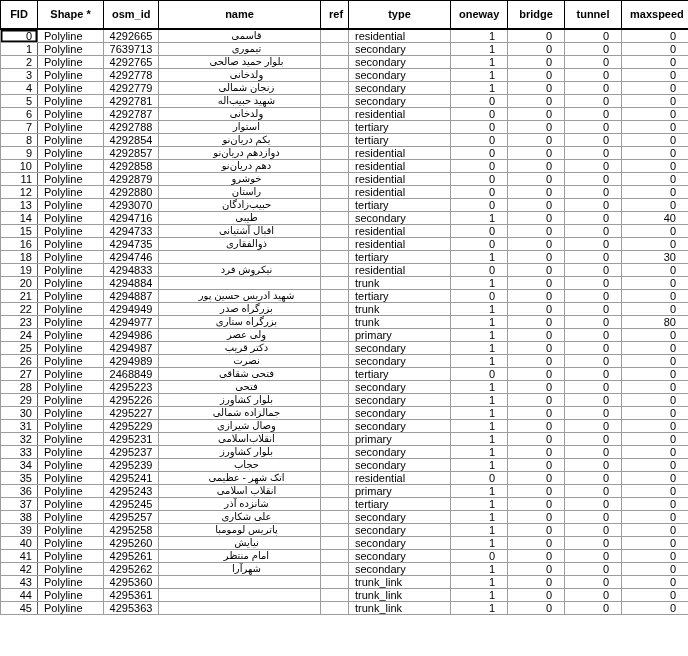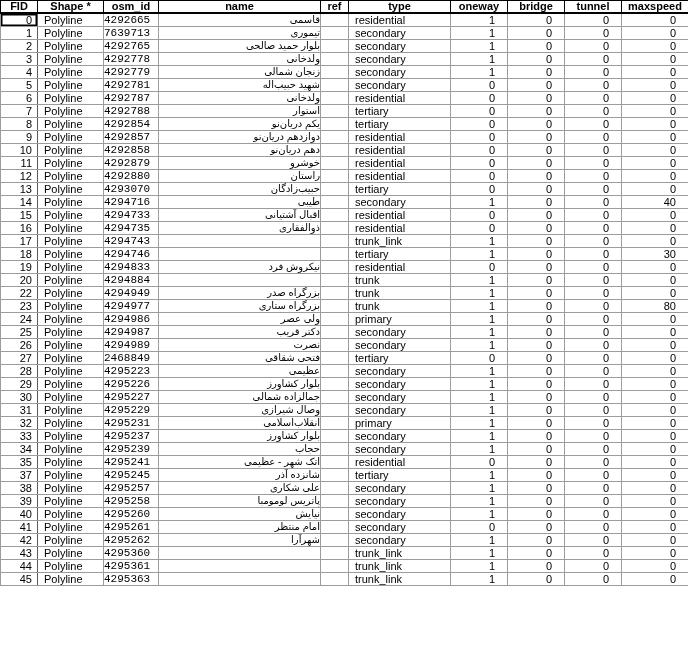--- a/index.html
+++ b/index.html
@@ -17,34 +17,34 @@
   col.c-type{width:102px}
   col.c-oneway{width:57px}
   col.c-bridge{width:57px}
   col.c-tunnel{width:57px}
   col.c-maxspeed{width:67px}
   th{
     border:1px solid #000;
     border-bottom:2px solid #000;
     font-weight:bold;font-size:11px;
     height:11px;line-height:11px;
-    text-align:center;padding:0;
+    text-align:center;padding:8px;
     background:#fff;white-space:nowrap;overflow:hidden;
   }
   td{
     border:1px solid #9c9c9c;
     height:12px;line-height:12px;
     padding:0;white-space:nowrap;overflow:hidden;
     background:#fff;
   }
   td.a-right{text-align:right;padding-right:5px;}
-  td.a-center{font-family:Liberation Mono, monospace;}
+  td.a-center{text-align:center;}
   td.a-left{text-align:left;padding-left:6px;}
   td.a-num{text-align:right;padding-right:12px;}
-  td.cell-name{direction:rtl;text-align:right;padding-left:14px;font-size:10px;}
+  td.cell-name{direction:rtl;text-align:center;padding-left:14px;font-size:10px;}
   td.cell-fid{border-right:1px solid #5a5a5a;}
   td.current{box-shadow:inset 0 0 0 1.5px #000;}
 </style>
 </head>
 <body>
 
 <table>
   <colgroup>
     <col class="c-fid">
       <col class="c-shape">
@@ -270,32 +270,20 @@
         <td class="a-center cell-osm_id">4294735</td>
         <td class="cell-name cell-name">ذوالفقاری</td>
         <td class="a-left cell-ref"></td>
         <td class="a-left cell-type">residential</td>
         <td class="a-num cell-oneway">0</td>
         <td class="a-num cell-bridge">0</td>
         <td class="a-num cell-tunnel">0</td>
         <td class="a-num cell-maxspeed">0</td>
       </tr>
       <tr>
-        <td class="a-right cell-fid">17</td>
-        <td class="a-left cell-shape">Polyline</td>
-        <td class="a-center cell-osm_id">4294743</td>
-        <td class="cell-name cell-name"></td>
-        <td class="a-left cell-ref"></td>
-        <td class="a-left cell-type">trunk_link</td>
-        <td class="a-num cell-oneway">1</td>
-        <td class="a-num cell-bridge">0</td>
-        <td class="a-num cell-tunnel">0</td>
-        <td class="a-num cell-maxspeed">0</td>
-      </tr>
-      <tr>
         <td class="a-right cell-fid">18</td>
         <td class="a-left cell-shape">Polyline</td>
         <td class="a-center cell-osm_id">4294746</td>
         <td class="cell-name cell-name"></td>
         <td class="a-left cell-ref"></td>
         <td class="a-left cell-type">tertiary</td>
         <td class="a-num cell-oneway">1</td>
         <td class="a-num cell-bridge">0</td>
         <td class="a-num cell-tunnel">0</td>
         <td class="a-num cell-maxspeed">30</td>
@@ -318,20 +306,32 @@
         <td class="a-center cell-osm_id">4294884</td>
         <td class="cell-name cell-name"></td>
         <td class="a-left cell-ref"></td>
         <td class="a-left cell-type">trunk</td>
         <td class="a-num cell-oneway">1</td>
         <td class="a-num cell-bridge">0</td>
         <td class="a-num cell-tunnel">0</td>
         <td class="a-num cell-maxspeed">0</td>
       </tr>
       <tr>
+        <td class="a-right cell-fid">21</td>
+        <td class="a-left cell-shape">Polyline</td>
+        <td class="a-center cell-osm_id">4294887</td>
+        <td class="cell-name cell-name">شهید ادریس حسین پور</td>
+        <td class="a-left cell-ref"></td>
+        <td class="a-left cell-type">tertiary</td>
+        <td class="a-num cell-oneway">0</td>
+        <td class="a-num cell-bridge">0</td>
+        <td class="a-num cell-tunnel">0</td>
+        <td class="a-num cell-maxspeed">0</td>
+      </tr>
+      <tr>
         <td class="a-right cell-fid">22</td>
         <td class="a-left cell-shape">Polyline</td>
         <td class="a-center cell-osm_id">4294949</td>
         <td class="cell-name cell-name">بزرگراه صدر</td>
         <td class="a-left cell-ref"></td>
         <td class="a-left cell-type">trunk</td>
         <td class="a-num cell-oneway">1</td>
         <td class="a-num cell-bridge">0</td>
         <td class="a-num cell-tunnel">0</td>
         <td class="a-num cell-maxspeed">0</td>
@@ -393,21 +393,21 @@
         <td class="a-left cell-type">tertiary</td>
         <td class="a-num cell-oneway">0</td>
         <td class="a-num cell-bridge">0</td>
         <td class="a-num cell-tunnel">0</td>
         <td class="a-num cell-maxspeed">0</td>
       </tr>
       <tr>
         <td class="a-right cell-fid">28</td>
         <td class="a-left cell-shape">Polyline</td>
         <td class="a-center cell-osm_id">4295223</td>
-        <td class="cell-name cell-name">عظیمی</td>
+        <td class="cell-name cell-name">فتحی</td>
         <td class="a-left cell-ref"></td>
         <td class="a-left cell-type">secondary</td>
         <td class="a-num cell-oneway">1</td>
         <td class="a-num cell-bridge">0</td>
         <td class="a-num cell-tunnel">0</td>
         <td class="a-num cell-maxspeed">0</td>
       </tr>
       <tr>
         <td class="a-right cell-fid">29</td>
         <td class="a-left cell-shape">Polyline</td>
@@ -481,20 +481,32 @@
         <td class="a-num cell-maxspeed">0</td>
       </tr>
       <tr>
         <td class="a-right cell-fid">35</td>
         <td class="a-left cell-shape">Polyline</td>
         <td class="a-center cell-osm_id">4295241</td>
         <td class="cell-name cell-name">اتک شهر - عظیمی</td>
         <td class="a-left cell-ref"></td>
         <td class="a-left cell-type">residential</td>
         <td class="a-num cell-oneway">0</td>
+        <td class="a-num cell-bridge">0</td>
+        <td class="a-num cell-tunnel">0</td>
+        <td class="a-num cell-maxspeed">0</td>
+      </tr>
+      <tr>
+        <td class="a-right cell-fid">36</td>
+        <td class="a-left cell-shape">Polyline</td>
+        <td class="a-center cell-osm_id">4295243</td>
+        <td class="cell-name cell-name">انقلاب اسلامی</td>
+        <td class="a-left cell-ref"></td>
+        <td class="a-left cell-type">primary</td>
+        <td class="a-num cell-oneway">1</td>
         <td class="a-num cell-bridge">0</td>
         <td class="a-num cell-tunnel">0</td>
         <td class="a-num cell-maxspeed">0</td>
       </tr>
       <tr>
         <td class="a-right cell-fid">37</td>
         <td class="a-left cell-shape">Polyline</td>
         <td class="a-center cell-osm_id">4295245</td>
         <td class="cell-name cell-name">شانزده آذر</td>
         <td class="a-left cell-ref"></td>

